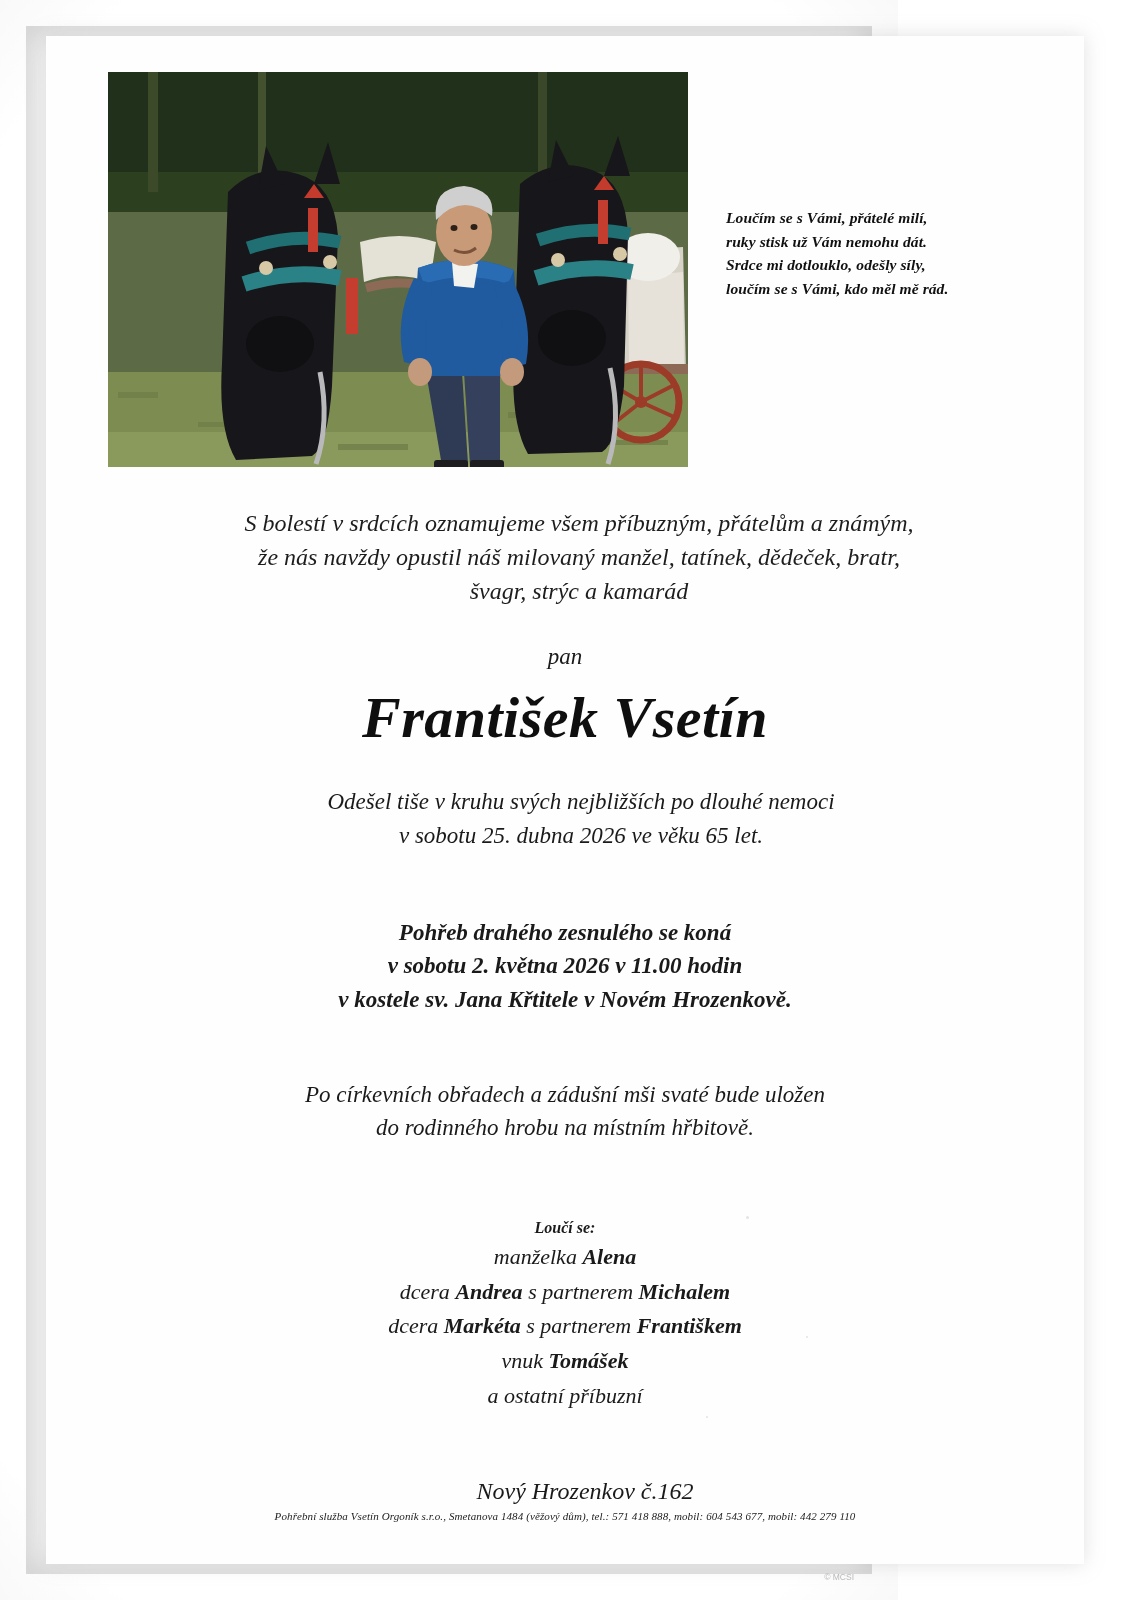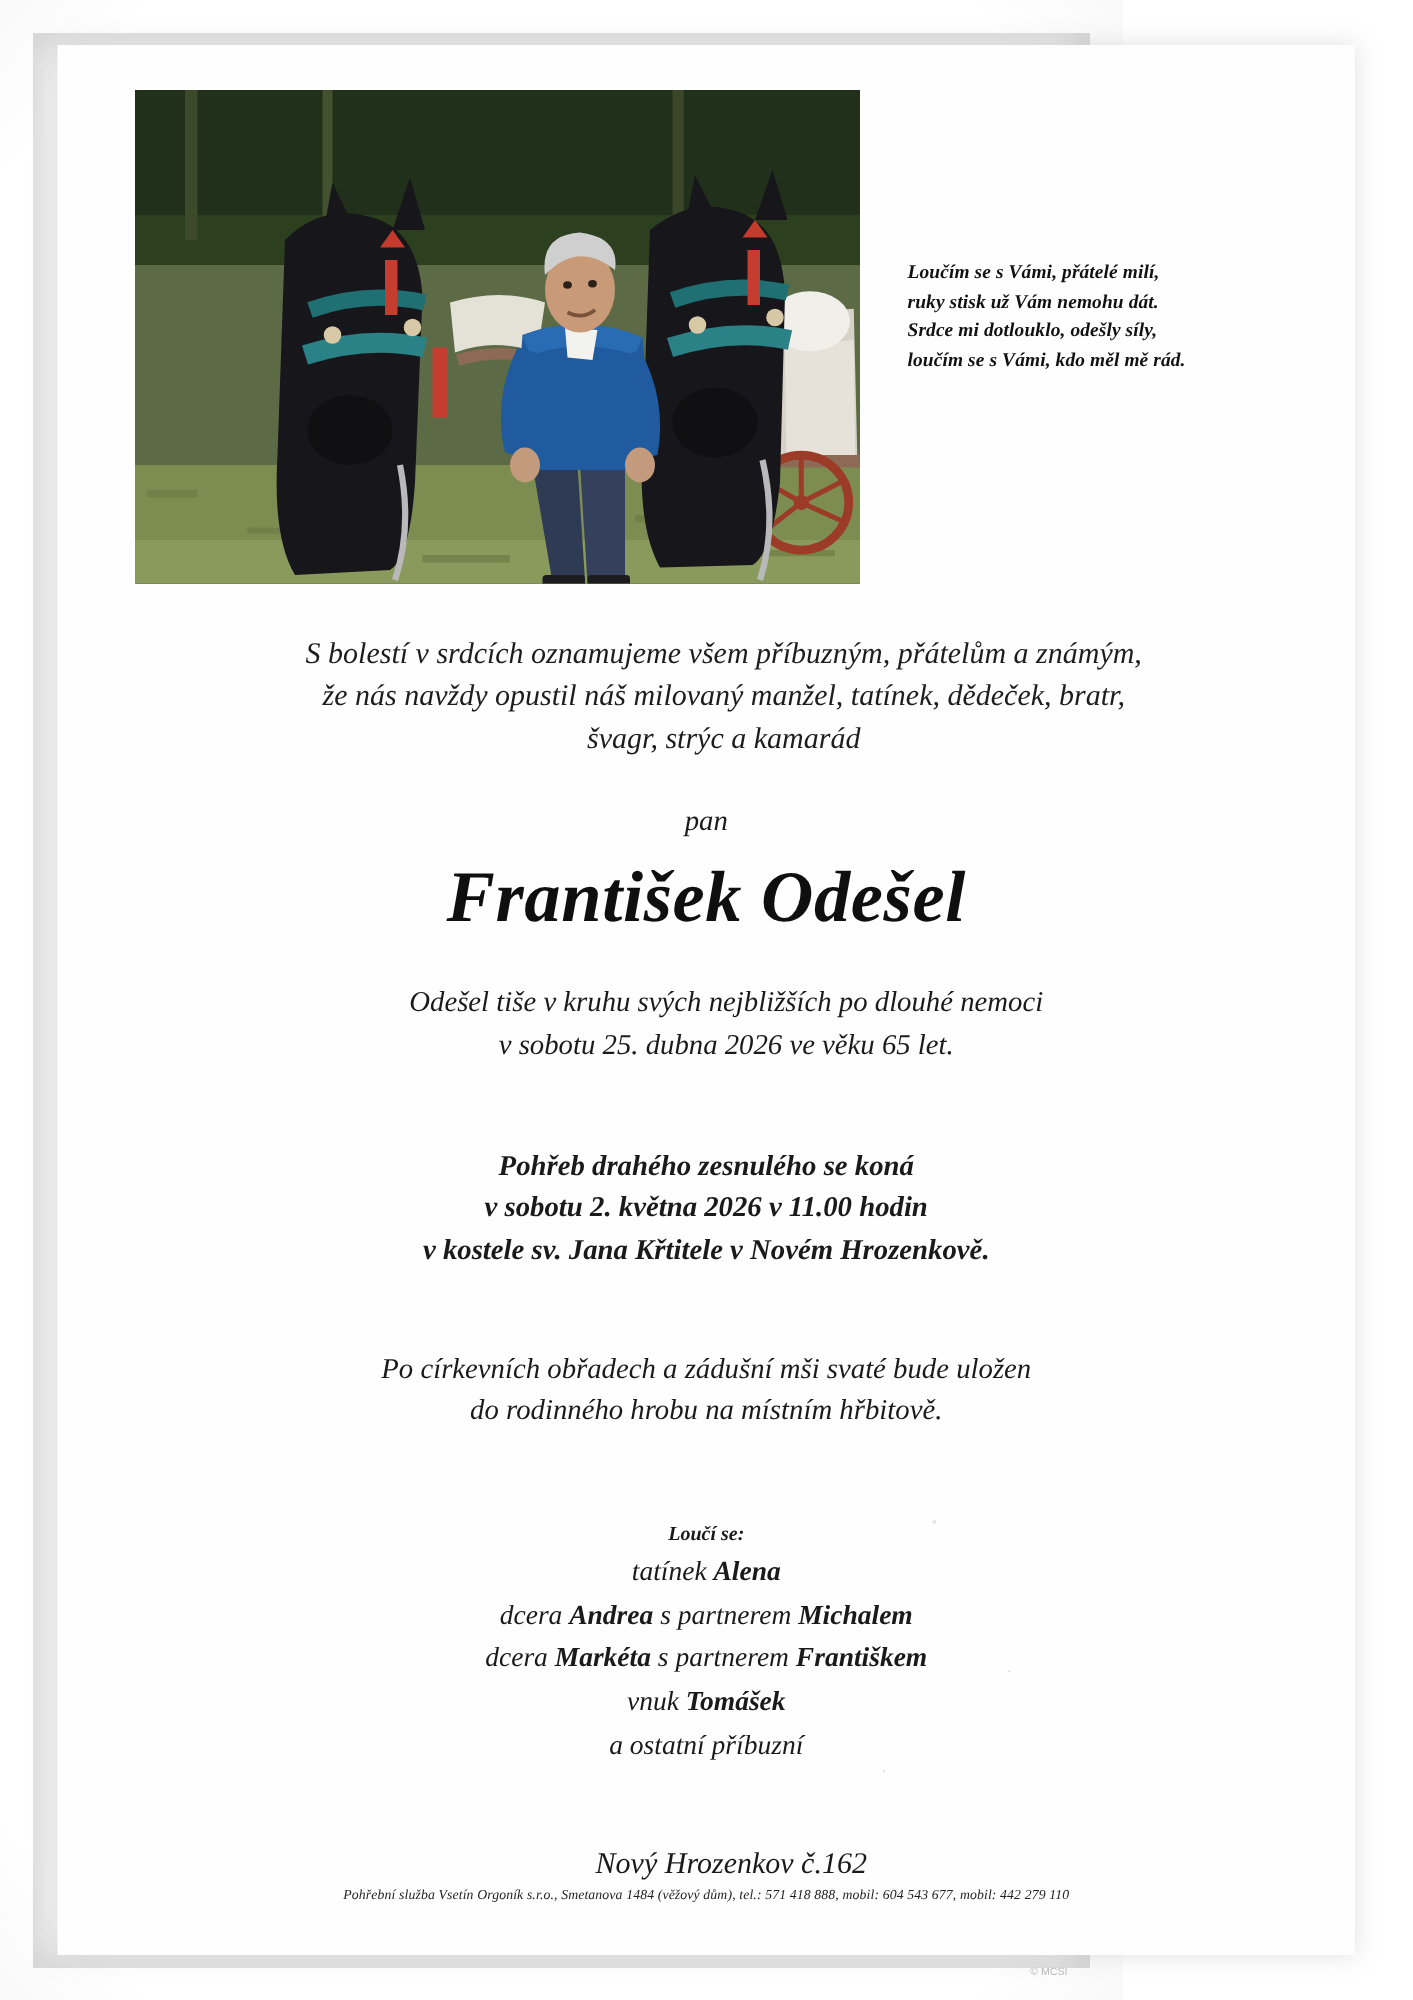--- a/index.html
+++ b/index.html
@@ -309,42 +309,42 @@
     <div class="body-wrap">
 
       <div class="intro">
         <div>S bolestí v srdcích oznamujeme všem příbuzným, přátelům a známým,</div>
         <div>že nás navždy opustil náš milovaný manžel, tatínek, dědeček, bratr,</div>
         <div>švagr, strýc a kamarád</div>
       </div>
 
       <div class="pan">pan</div>
 
-      <div class="name">František Odešel</div>
+      <div class="name">František Vsetín</div>
 
       <div class="passing">
         <div>Odešel tiše v kruhu svých nejbližších po dlouhé nemoci</div>
         <div>v sobotu 25. dubna 2026 ve věku 65 let.</div>
       </div>
 
       <div class="funeral">
         <div>Pohřeb drahého zesnulého se koná</div>
         <div>v sobotu 2. května 2026 v 11.00 hodin</div>
         <div>v kostele sv. Jana Křtitele v Novém Hrozenkově.</div>
       </div>
 
       <div class="burial">
         <div>Po církevních obřadech a zádušní mši svaté bude uložen</div>
         <div>do rodinného hrobu na místním hřbitově.</div>
       </div>
 
       <div class="farewell">
         <div class="heading">Loučí se:</div>
         <div>
-          <span>tatínek </span><b>Alena</b>
+          <span>manželka </span><b>Alena</b>
         </div>
         <div>
           <span>dcera </span><b>Andrea</b><span> s partnerem </span><b>Michalem</b>
         </div>
         <div>
           <span>dcera </span><b>Markéta</b><span> s partnerem </span><b>Františkem</b>
         </div>
         <div>
           <span>vnuk </span><b>Tomášek</b>
         </div>

